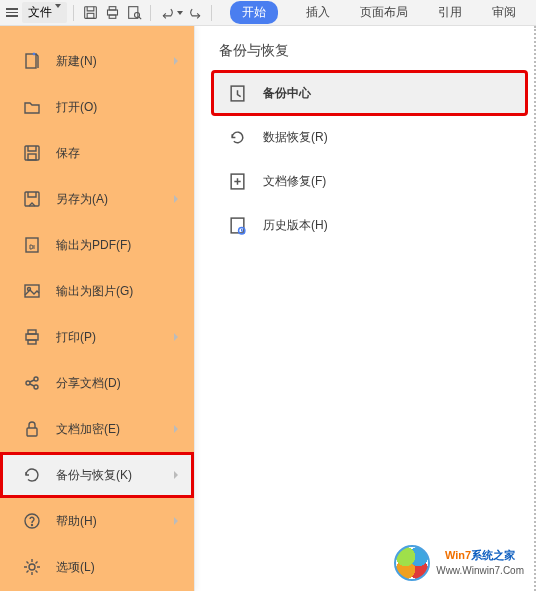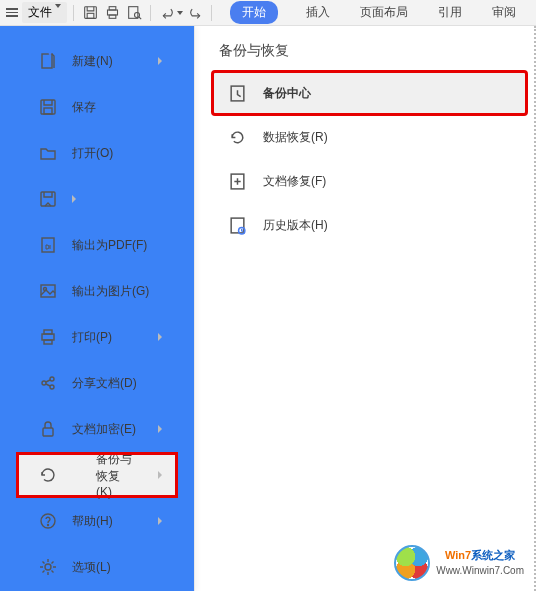--- a/index.html
+++ b/index.html
@@ -86,24 +86,24 @@
     }
     
     .content {
       display: flex;
       height: calc(100% - 26px);
       background: #fff;
     }
     
     .file-menu {
       width: 195px;
-      background: #3b82f6;
+      background: #fdba74;
       border-right: 1px solid #e8e8e8;
       box-shadow: 2px 0 6px rgba(0,0,0,0.05);
-      padding: 12px 16px;
+      padding: 12px 0;
       position: relative;
       z-index: 5;
     }
     .menu-item {
       display: flex;
       align-items: center;
       height: 46px;
       padding: 0 16px 0 22px;
       cursor: pointer;
       position: relative;
@@ -125,21 +125,20 @@
       border-top: 4px solid transparent;
       border-bottom: 4px solid transparent;
       border-left: 4px solid #bbb;
     }
     .menu-item.highlight {
       background: #f1f1f1;
     }
     .menu-item.red-box {
       outline: 3px solid #e60000;
       outline-offset: -3px;
-      gap: 24px;
     }
     
     .sub-panel {
       flex: 1;
       padding: 16px 8px 0 18px;
       border-right: 2px dotted #bbb;
       position: relative;
     }
     .sub-title {
       font-size: 14px;
@@ -275,45 +274,46 @@
             <path d="M10 1l2 2M12 1l-2 2" stroke="#4a7ef0"></path>
           </svg>
       </span>
       <span class="label">新建(N)</span>
       <span class="arrow"></span>
     </div>
 
     <div class="menu-item">
       <span class="icon">
         <svg viewBox="0 0 18 18">
+            <path d="M2 5h5l2 2h7v8H2z"></path>
+          </svg>
+      </span>
+      <span class="label">打开(O)</span>
+    </div>
+
+    <div class="menu-item">
+      <span class="icon">
+        <svg viewBox="0 0 18 18">
             <rect x="2" y="2" width="14" height="14" rx="1"></rect>
             <path d="M5 2v5h8V2"></path>
             <rect x="5" y="10" width="8" height="6"></rect>
           </svg>
       </span>
       <span class="label">保存</span>
     </div>
 
     <div class="menu-item">
       <span class="icon">
         <svg viewBox="0 0 18 18">
-            <path d="M2 5h5l2 2h7v8H2z"></path>
-          </svg>
-      </span>
-      <span class="label">打开(O)</span>
-    </div>
-
-    <div class="menu-item">
-      <span class="icon">
-        <svg viewBox="0 0 18 18">
             <rect x="2" y="2" width="14" height="14" rx="1"></rect>
             <path d="M5 2v5h8V2"></path>
             <path d="M6 16l3-3 3 3"></path>
           </svg>
       </span>
+      <span class="label">另存为(A)</span>
       <span class="arrow"></span>
     </div>
 
     <div class="menu-item">
       <span class="icon">
         <svg viewBox="0 0 18 18">
             <rect x="3" y="2" width="12" height="14"></rect>
             <path d="M7 9h1a2 2 0 0 1 0 4H7zM11 9v4" stroke-width="1"></path>
           </svg>
       </span>

